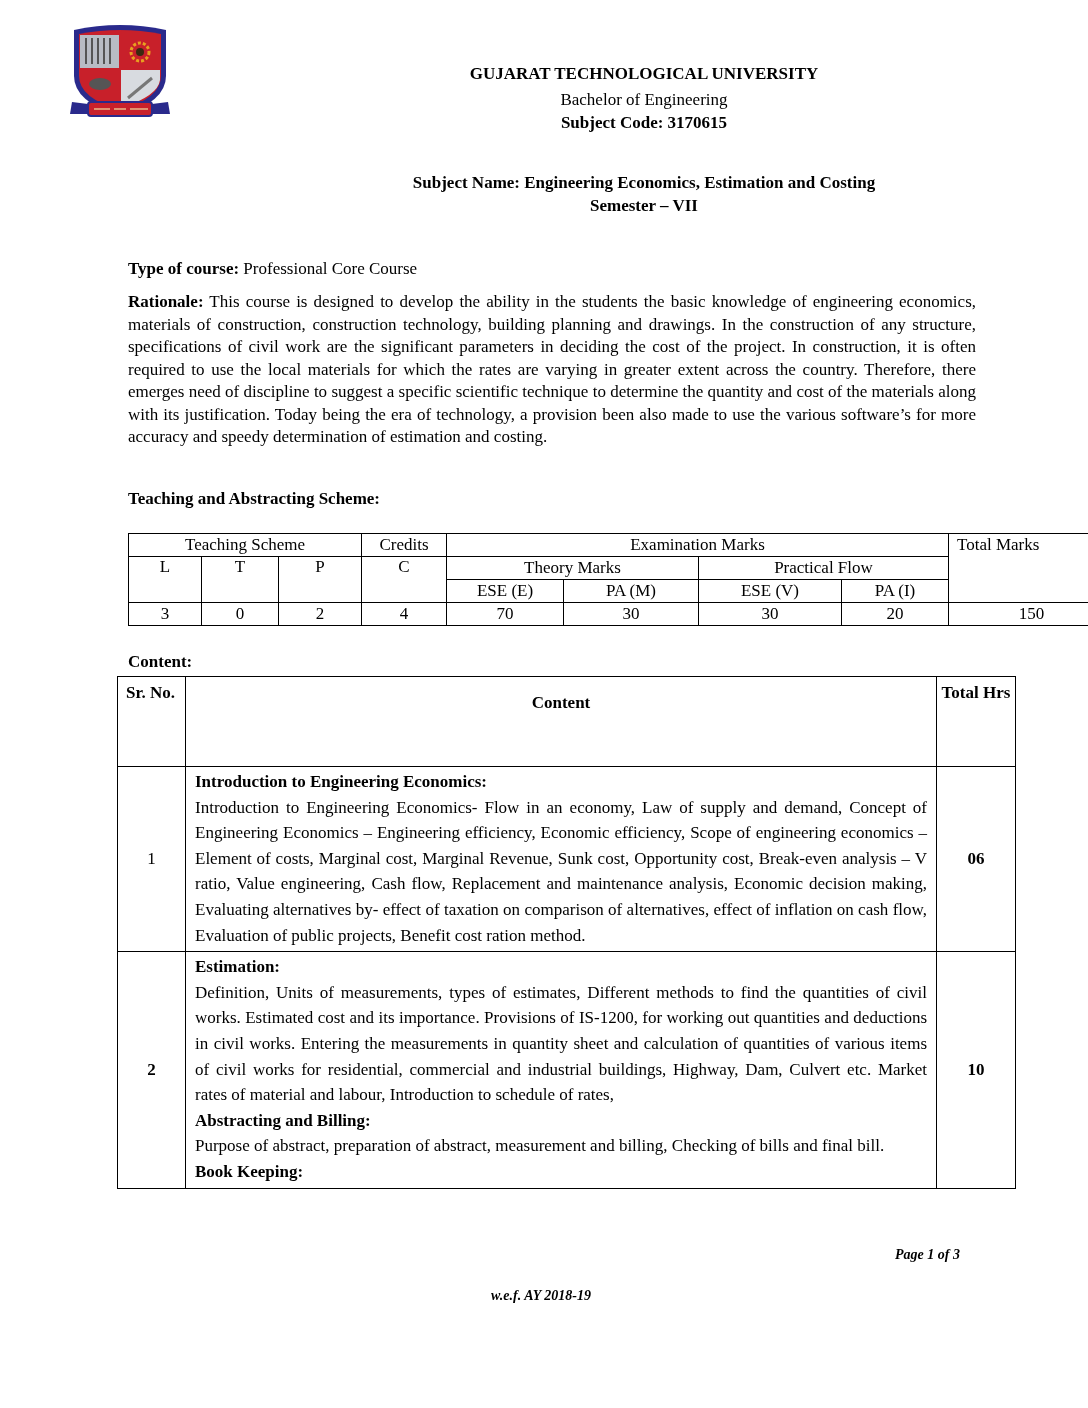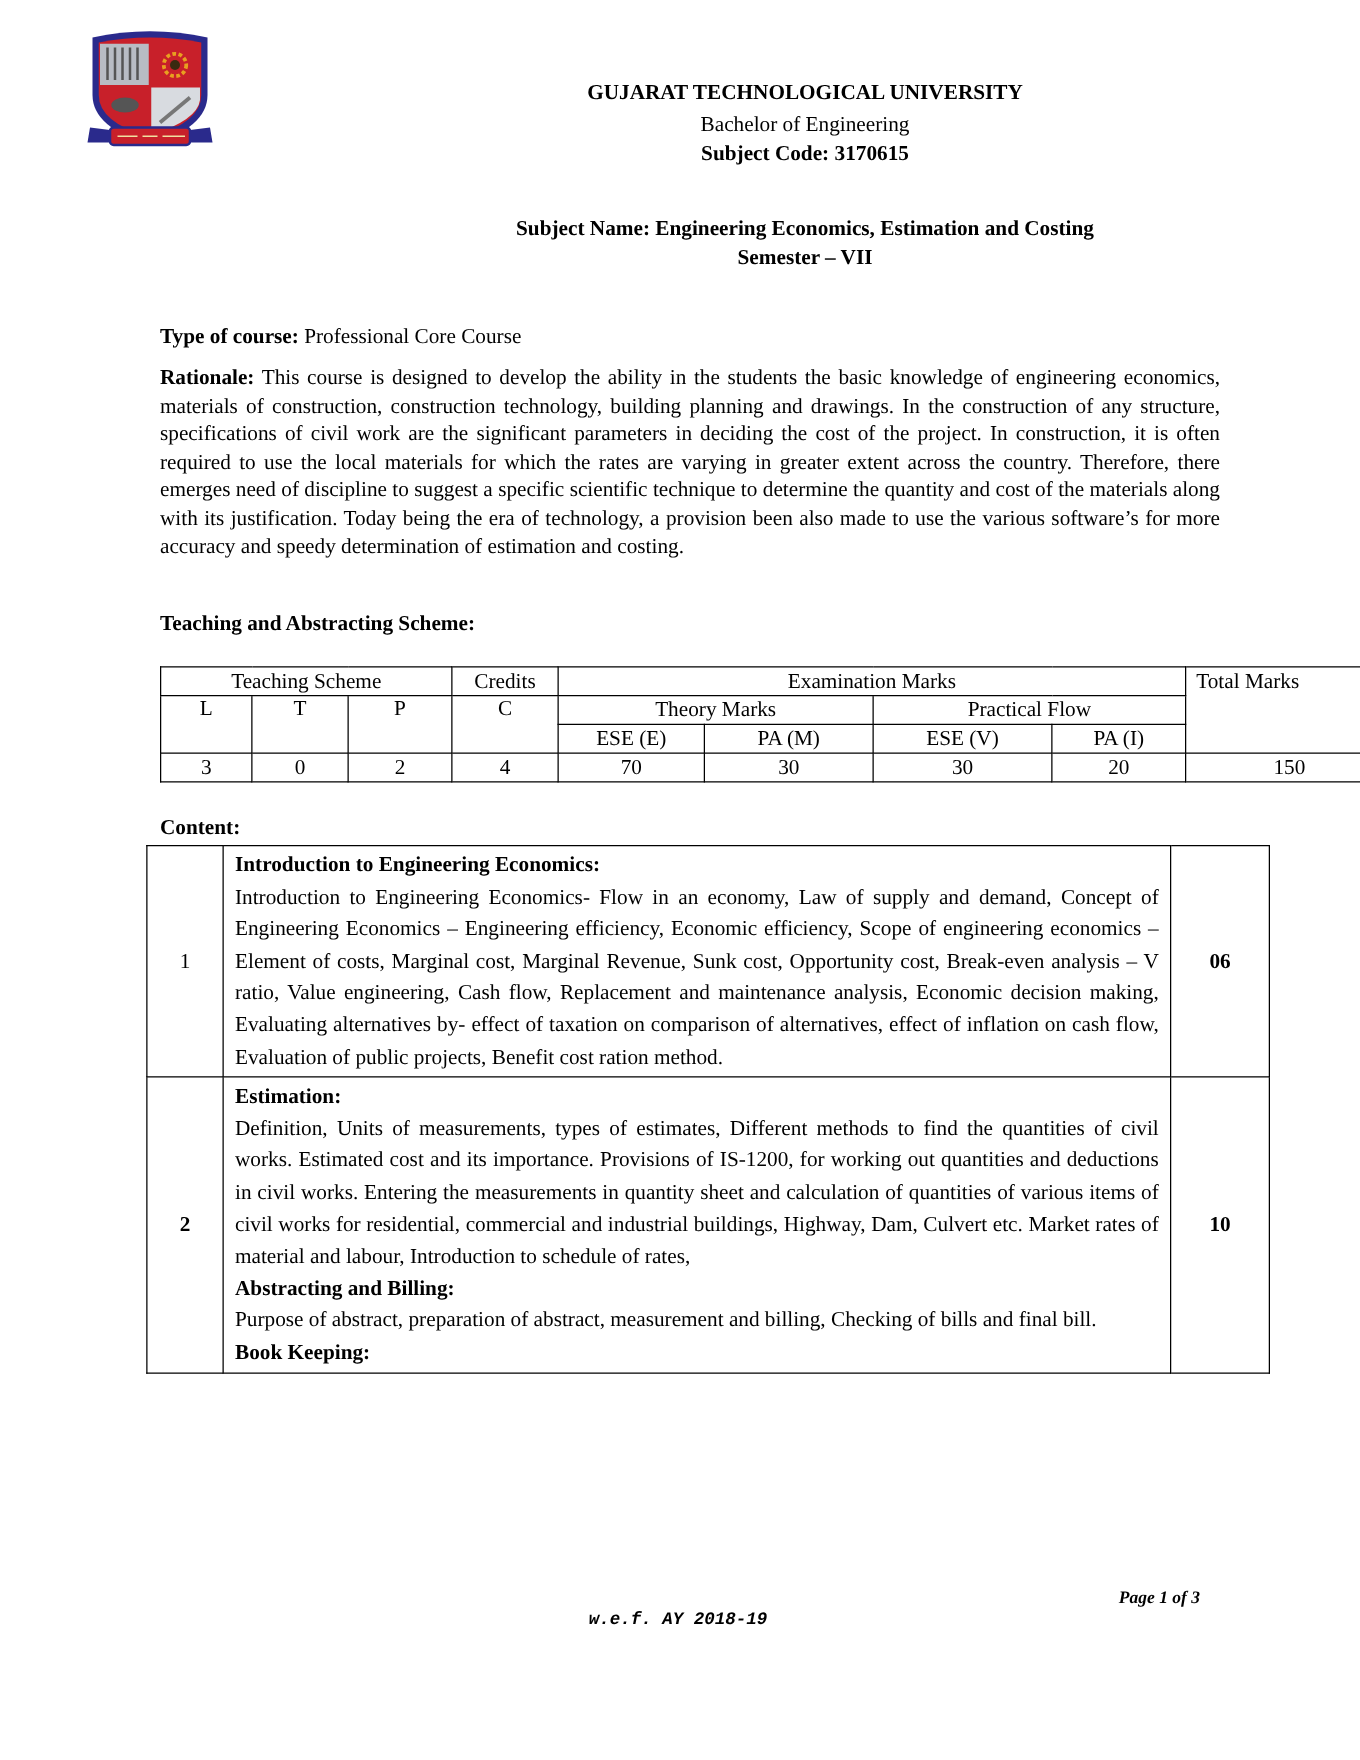--- a/index.html
+++ b/index.html
@@ -19,22 +19,22 @@
   table { border-collapse:collapse; position:absolute; }
   .scheme { left:128px; top:533px; width:987px; font-size:17px; }
   .scheme td { border:1.5px solid #000; text-align:center; padding:0; height:22px; line-height:20px; }
   .content { left:117px; top:676px; width:899px; font-size:17px; }
   .content td { border:1.5px solid #000; vertical-align:middle; }
   .content .hd td { font-weight:bold; height:72px; }
   .c-sr { width:58px; text-align:center; }
   .c-hrs { width:76px; text-align:center; font-weight:bold; }
   .c-body { padding:2px 9px 3px 9px; text-align:justify; line-height:25.6px; }
   .c-body .sh { font-weight:bold; text-align:left; }
-  .footer-page { position:absolute; right:128px; top:1247px; font-size:14px; font-weight:bold; font-style:italic;margin-top:24px; }
-  .footer-wef { position:absolute; left:471px; top:1288px; font-size:14px; font-weight:bold; font-style:italic;font-family:Liberation Mono, monospace; }
+  .footer-page { position:absolute; right:128px; top:1247px; font-size:14px; font-weight:bold; font-style:italic; }
+  .footer-wef { position:absolute; left:491px; top:1288px; font-size:14px; font-weight:bold; font-style:italic; }
 </style>
 </head>
 <body>
 
 <div class="logo">
   <svg width="108" height="100" viewBox="0 0 108 100">
     <path d="M8 6 Q54 -4 100 6 L100 52 Q100 78 54 92 Q8 78 8 52 Z" fill="#2a2a8c"></path>
     <path d="M13 10 Q54 2 95 10 L95 52 Q95 74 54 86 Q13 74 13 52 Z" fill="#c8202a"></path>
     <rect x="14" y="11" width="39" height="33" fill="#b8bcc4"></rect>
     <g stroke="#555" stroke-width="2">
@@ -107,20 +107,25 @@
     <td>30</td>
     <td>20</td>
     <td>150</td>
   </tr>
 </tbody>
   </table>
 
 <div class="section" style="top:652px;">Content:</div>
 <table class="content">
   <tbody>
+      <tr class="hd">
+    <td class="c-sr" style="text-align:left; padding-left:8px; vertical-align:top; padding-top:3px; line-height:26px;">Sr. No.</td>
+    <td style="text-align:center; vertical-align:top; padding-top:16px;">Content</td>
+    <td class="c-hrs" style="vertical-align:top; padding-top:3px; line-height:26px;">Total Hrs</td>
+  </tr>
   <tr>
     <td class="c-sr">1</td>
     <td class="c-body">
       <div class="sh">Introduction to Engineering Economics:</div>
       <div>Introduction to Engineering Economics- Flow in an economy, Law of supply and demand, Concept of Engineering Economics – Engineering efficiency, Economic efficiency, Scope of engineering economics – Element of costs, Marginal cost, Marginal Revenue, Sunk cost, Opportunity cost, Break-even analysis – V ratio, Value engineering, Cash flow, Replacement and maintenance analysis, Economic decision making, Evaluating alternatives by- effect of taxation on comparison of alternatives, effect of inflation on cash flow, Evaluation of public projects, Benefit cost ration method.</div>
     </td>
     <td class="c-hrs">06</td>
   </tr>
   <tr>
     <td class="c-sr b">2</td>

